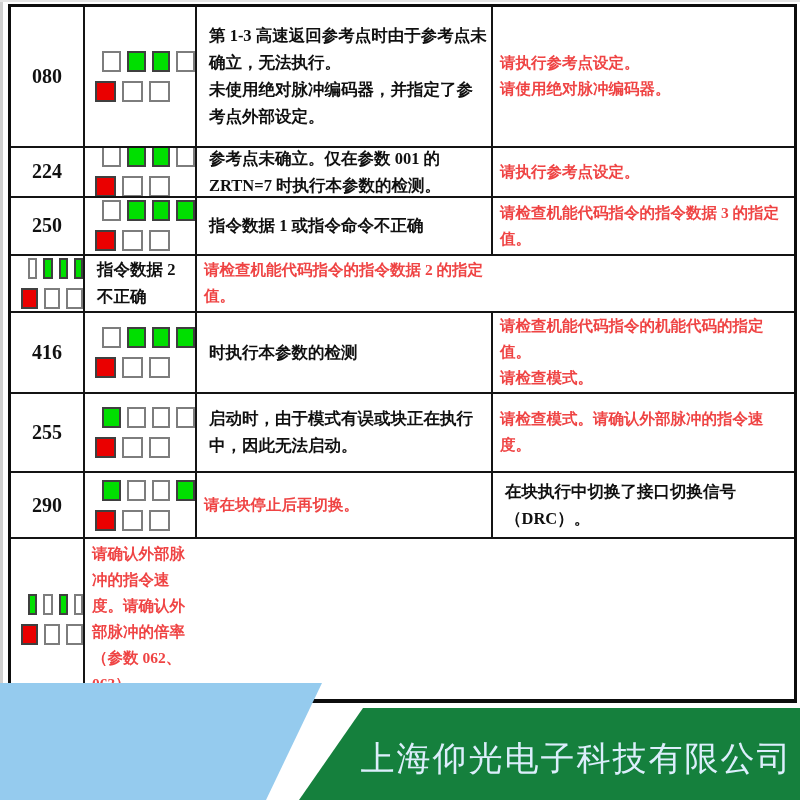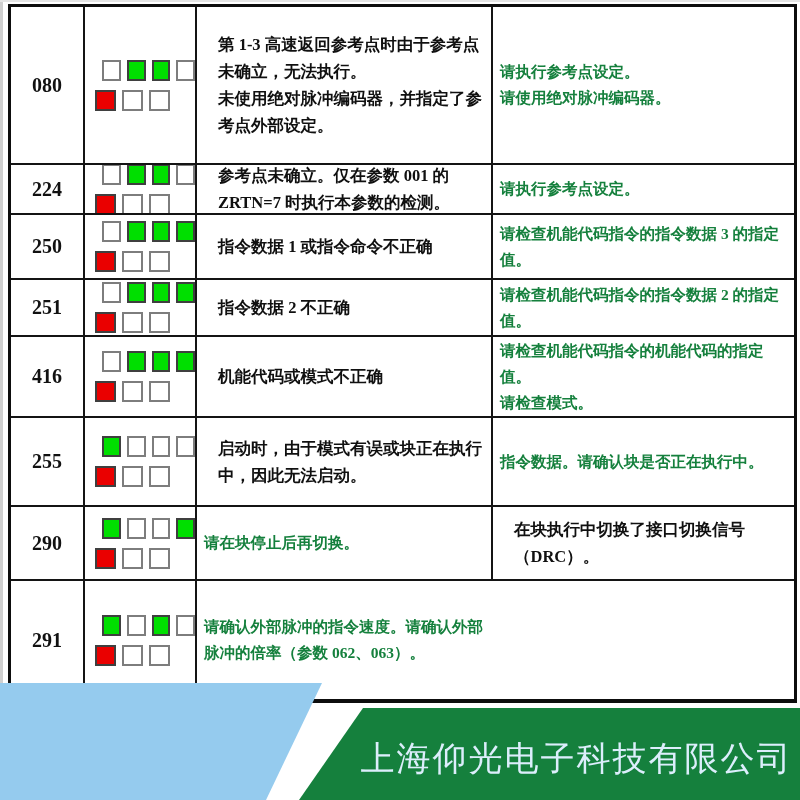--- a/index.html
+++ b/index.html
@@ -22,24 +22,24 @@
   .cell:last-child{border-right:none;}
   .c-code{display:flex;align-items:center;justify-content:center;
           font-weight:bold;font-size:20px;color:#111;}
   .c-led{display:flex;flex-direction:column;justify-content:center;gap:9px;padding-left:10px;}
   .led-row{display:flex;gap:6px;}
   .led-row.top{margin-left:7px;}
   .led{width:17px;height:17px;border:2px solid #3f3f3f;box-sizing:content-box;display:inline-block;}
   .led-w{background:#ffffff;border-color:#7d7d7d;}
   .led-g{background:#00df00;}
   .led-r{background:#ea0000;}
-  .c-desc{display:flex;align-items:center;padding:2px 2px 2px 21px;
+  .c-desc{display:flex;align-items:center;padding:2px 2px 2px 12px;
           font-weight:bold;font-size:16.5px;line-height:27px;color:#101010;white-space:pre-line;}
   .c-remedy{display:flex;align-items:center;padding:2px 0 2px 7px;
-            font-weight:bold;font-size:15.5px;line-height:26px;color:#15803d;white-space:pre-line;}
+            font-weight:bold;font-size:15.5px;line-height:26px;color:#ef4444;white-space:pre-line;}
 
   
   .light-ribbon{position:absolute;left:0;top:683px;width:330px;height:117px;background:#95cbee;
                 -webkit-clip-path:polygon(0 0,322px 0,266px 117px,0 117px);
                 clip-path:polygon(0 0,322px 0,266px 117px,0 117px);z-index:5;}
   .blue-banner{position:absolute;left:283px;top:708px;width:517px;height:115px;background:#15803d;
                -webkit-clip-path:polygon(80px 0,100% 0,100% 100%,0 100%);
                clip-path:polygon(80px 0,100% 0,100% 100%,0 100%);
                z-index:6;display:flex;align-items:center;justify-content:center;}
   .banner-text{font-family:"Liberation Sans","DejaVu Sans",sans-serif;
@@ -108,21 +108,20 @@
             <span class="led led-r"></span>
             <span class="led led-w"></span>
             <span class="led led-w"></span>
           </div>
       </div>
       <div class="cell c-desc">指令数据 1 或指令命令不正确</div>
       <div class="cell c-remedy">请检查机能代码指令的指令数据 3 的指定值。</div>
     </div>
 
     <div class="t-row r4">
-      <div class="cell c-code">251</div>
       <div class="cell c-led">
         <div class="led-row top">
             <span class="led led-w"></span>
             <span class="led led-g"></span>
             <span class="led led-g"></span>
             <span class="led led-g"></span>
           </div>
         <div class="led-row">
             <span class="led led-r"></span>
             <span class="led led-w"></span>
@@ -141,42 +140,42 @@
             <span class="led led-g"></span>
             <span class="led led-g"></span>
             <span class="led led-g"></span>
           </div>
         <div class="led-row">
             <span class="led led-r"></span>
             <span class="led led-w"></span>
             <span class="led led-w"></span>
           </div>
       </div>
-      <div class="cell c-desc">机能代码或模式不正确</div>
+      <div class="cell c-desc">时执行本参数的检测</div>
       <div class="cell c-remedy">请检查机能代码指令的机能代码的指定值。
 请检查模式。</div>
     </div>
 
     <div class="t-row r6">
       <div class="cell c-code">255</div>
       <div class="cell c-led">
         <div class="led-row top">
             <span class="led led-g"></span>
             <span class="led led-w"></span>
             <span class="led led-w"></span>
             <span class="led led-w"></span>
           </div>
         <div class="led-row">
             <span class="led led-r"></span>
             <span class="led led-w"></span>
             <span class="led led-w"></span>
           </div>
       </div>
       <div class="cell c-desc">启动时，由于模式有误或块正在执行中，因此无法启动。</div>
-      <div class="cell c-remedy">指令数据。请确认块是否正在执行中。</div>
+      <div class="cell c-remedy">请检查模式。请确认外部脉冲的指令速度。</div>
     </div>
 
     <div class="t-row r7">
       <div class="cell c-code">290</div>
       <div class="cell c-led">
         <div class="led-row top">
             <span class="led led-g"></span>
             <span class="led led-w"></span>
             <span class="led led-w"></span>
             <span class="led led-g"></span>
@@ -185,21 +184,20 @@
             <span class="led led-r"></span>
             <span class="led led-w"></span>
             <span class="led led-w"></span>
           </div>
       </div>
       <div class="cell c-remedy">请在块停止后再切换。</div>
       <div class="cell c-desc">在块执行中切换了接口切换信号（DRC）。</div>
     </div>
 
     <div class="t-row r8">
-      <div class="cell c-code">291</div>
       <div class="cell c-led">
         <div class="led-row top">
             <span class="led led-g"></span>
             <span class="led led-w"></span>
             <span class="led led-g"></span>
             <span class="led led-w"></span>
           </div>
         <div class="led-row">
             <span class="led led-r"></span>
             <span class="led led-w"></span>

